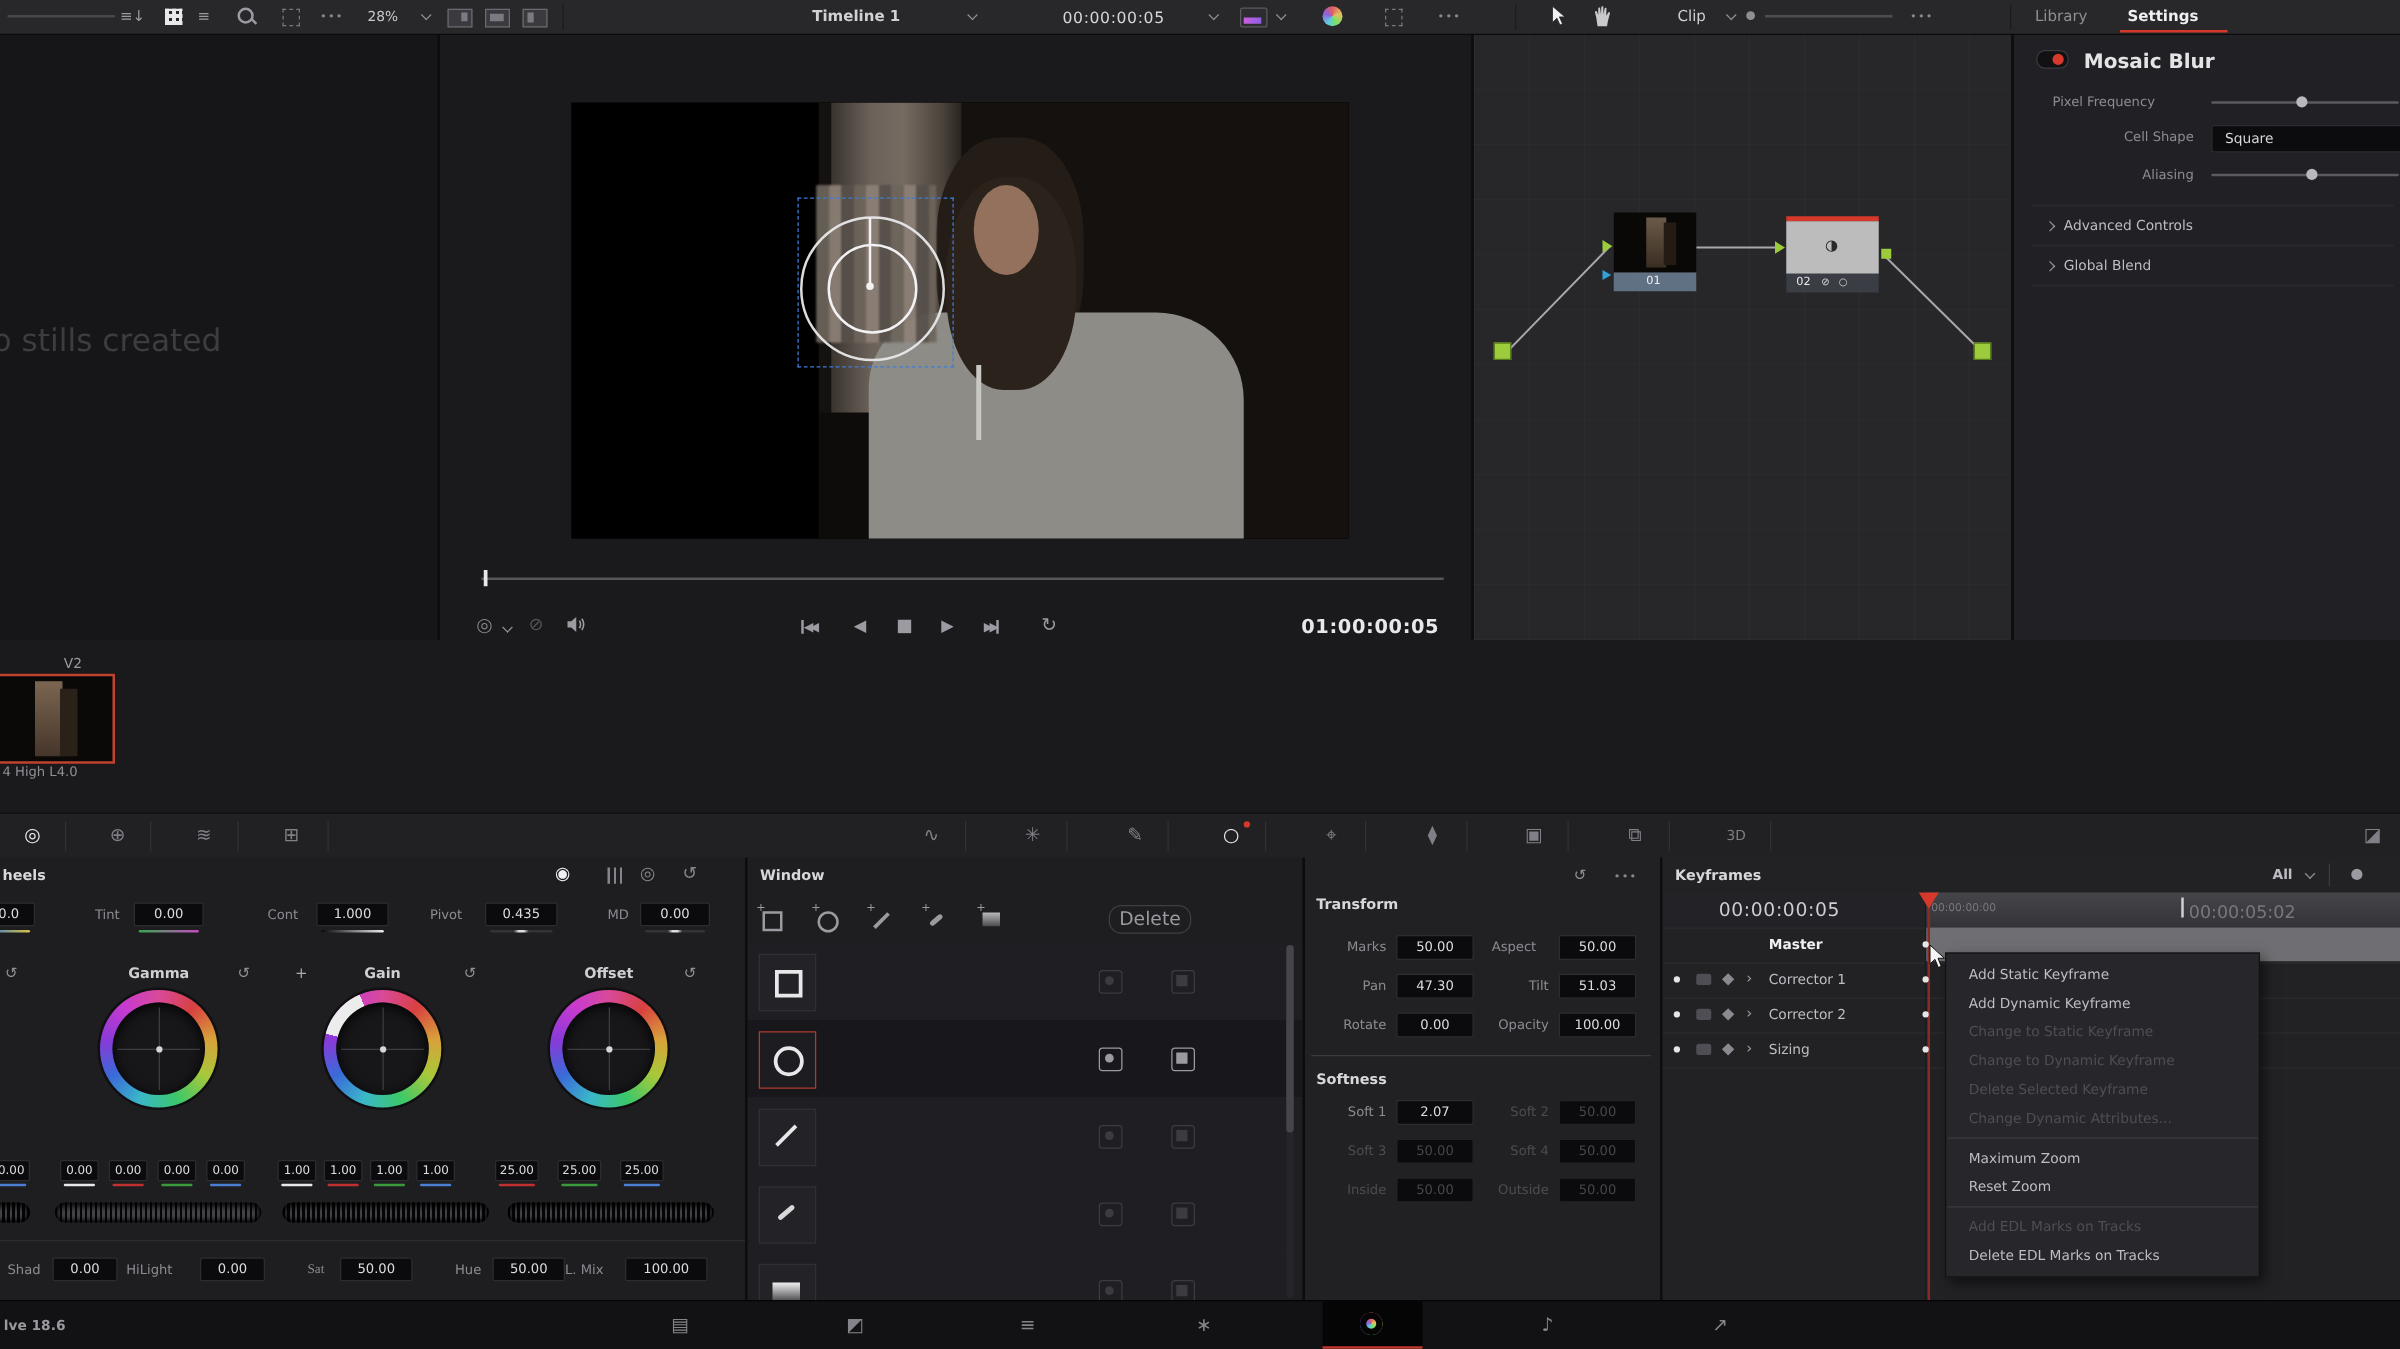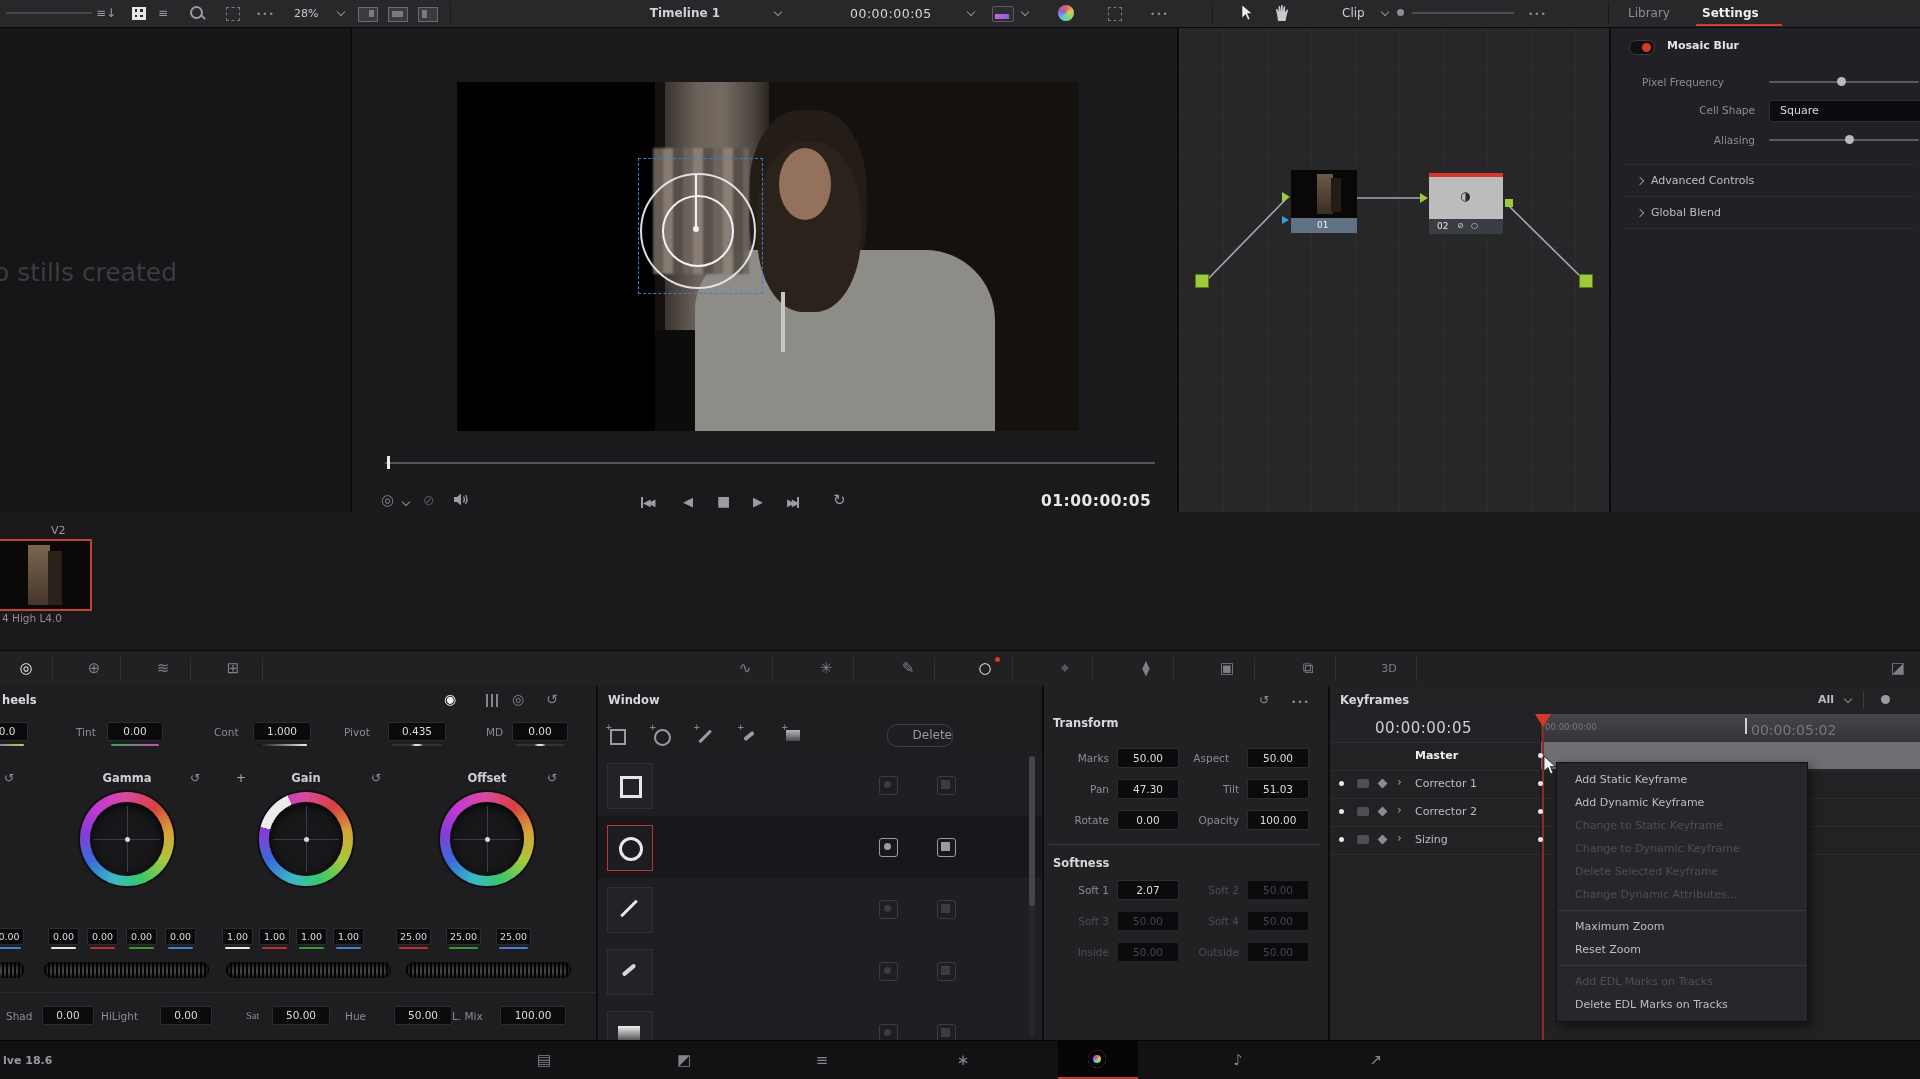--- a/index.html
+++ b/index.html
@@ -230,21 +230,21 @@
     </div>
     <div class="abs" style="left:-9px;top:20px;width:0;height:0;border-left:8px solid #9ccb3b;border-top:5px solid transparent;border-bottom:5px solid transparent"></div>
     <div class="abs" style="left:76px;top:26px;width:8px;height:8px;background:#9ccb3b"></div>
   </div>
 </div>
 
 <div id="rightpanel" class="pane">
   <div class="abs" style="left:18px;top:12px;width:24px;height:13px;border-radius:7px;background:#111113;border:1px solid #3a3a40">
     <i class="abs" style="left:12px;top:2px;width:9px;height:9px;border-radius:50%;background:#d6392b"></i>
   </div>
-  <div class="abs" style="left:56px;top:11px;font-size:11px;font-weight:bold;color:#e4e4e6">Mosaic Blur</div>
+  <div class="abs" style="left:56px;top:11px;font-size:16px;font-weight:bold;color:#e4e4e6">Mosaic Blur</div>
 
   <div class="lbl" style="left:0;top:48px;width:144px;text-align:center">Pixel Frequency</div>
   <div class="slider" style="left:158px;top:53px;width:150px">
     <div class="knob" style="left:68px"></div>
   </div>
 
   <div class="lbl" style="left:0;top:76px;width:144px;text-align:right">Cell Shape</div>
   <div class="abs" style="left:158px;top:72px;width:152px;height:20px;background:#0c0c0e;border:1px solid #2c2c31;border-radius:2px">
     <span class="abs" style="left:10px;top:3px;font-size:11px;color:#d8d8da">Square</span>
   </div>
@@ -397,21 +397,21 @@
   <div class="dial" style="left:226px;top:276px;width:165px"></div>
   <div class="dial" style="left:406px;top:276px;width:165px"></div>
   <div class="abs" style="left:0;top:306px;width:596px;height:1px;background:#2c2c30"></div>
   <div id="botadjrow">
       <div class="lbl" style="left: 6px; top: 324px;">Shad</div>
       <div class="vbox" style="left: 42px; top: 320px; width: 52px; height: 19px; line-height: 17px;">0.00</div>
       <div class="lbl" style="left: 101px; top: 324px;">HiLight</div>
       <div class="vbox" style="left: 160px; top: 320px; width: 52px; height: 19px; line-height: 17px;">0.00</div>
       <div class="lbl" style="left: 246px; top: 324px; font-family: Liberation Serif, serif;">Sat</div>
       <div class="vbox" style="left: 272px; top: 320px; width: 58px; height: 19px; line-height: 17px;">50.00</div>
-      <div class="lbl" style="left: 345px; top: 324px;">Hue</div>
+      <div class="lbl" style="left: 364px; top: 324px;">Hue</div>
       <div class="vbox" style="left: 394px; top: 320px; width: 58px; height: 19px; line-height: 17px;">50.00</div>
       <div class="lbl" style="left: 452px; top: 324px;">L. Mix</div>
       <div class="vbox" style="left: 500px; top: 320px; width: 66px; height: 19px; line-height: 17px;">100.00</div>
     </div>
 </div>
 
 <div class="pane" id="windowpanel" style="left:597px;top:686px;width:445px;height:354px;background:#1e1e21">
   <div class="phead"></div>
   <div class="ptitle" style="left:11px;top:7px">Window</div>
 
@@ -428,21 +428,21 @@
       <i class="abs" style="left:0;top:0;color:#9a9aa0;font-size:9px">+</i>
   </div>
   <div class="abs" style="left:140px;top:36px;width:24px;height:24px">
     <i class="abs" style="left:6px;top:12px;width:12px;height:4px;background:#9a9aa0;border-radius:2px;transform:rotate(-40deg);display:block"></i>
       <i class="abs" style="left:0;top:0;color:#9a9aa0;font-size:9px">+</i>
   </div>
   <div class="abs" style="left:184px;top:36px;width:24px;height:24px">
     <i class="abs" style="left:5px;top:8px;width:14px;height:11px;background:linear-gradient(180deg,#b8b8bc,#4a4a50);display:block"></i>
       <i class="abs" style="left:0;top:0;color:#9a9aa0;font-size:9px">+</i>
   </div>
-  <div class="abs" style="left:290px;top:38px;width:64px;height:21px;border:1px solid #3e3e45;border-radius:10px;text-align:right;font-size:12px;color:#9a9aa0;line-height:21px">Delete</div>
+  <div class="abs" style="left:290px;top:38px;width:64px;height:21px;border:1px solid #3e3e45;border-radius:10px;text-align:center;font-size:15px;color:#9a9aa0;line-height:21px">Delete</div>
   <div id="windowrows" class="abs" style="left:0;top:68px;width:445px;height:286px;overflow:hidden">
       <div class="wrow" style="top: 0px;">
         <div class="sbox">
           <div class="shp-square"></div>
         </div>
         <div class="wr-radio">
           <i></i>
         </div>
         <div class="wr-mask">
           <i></i>

